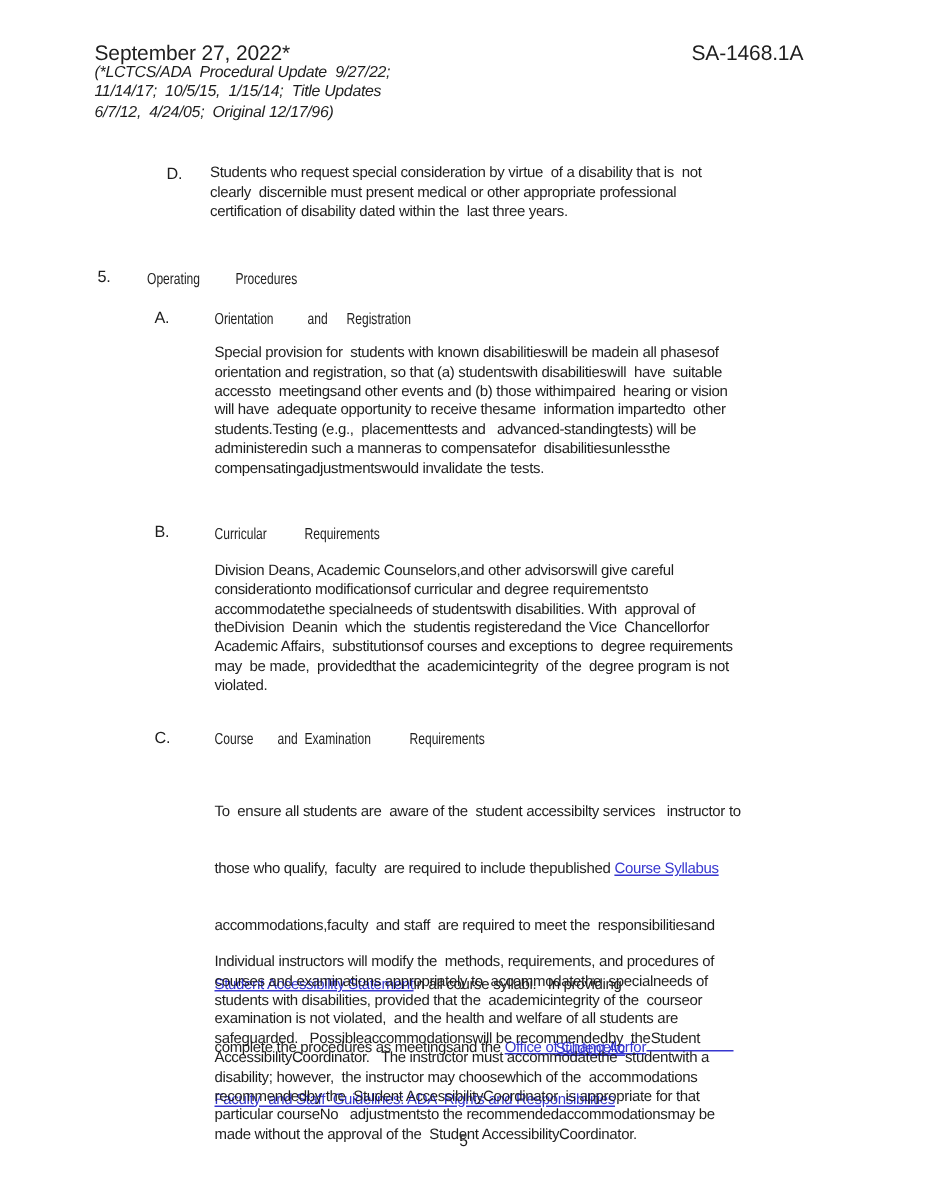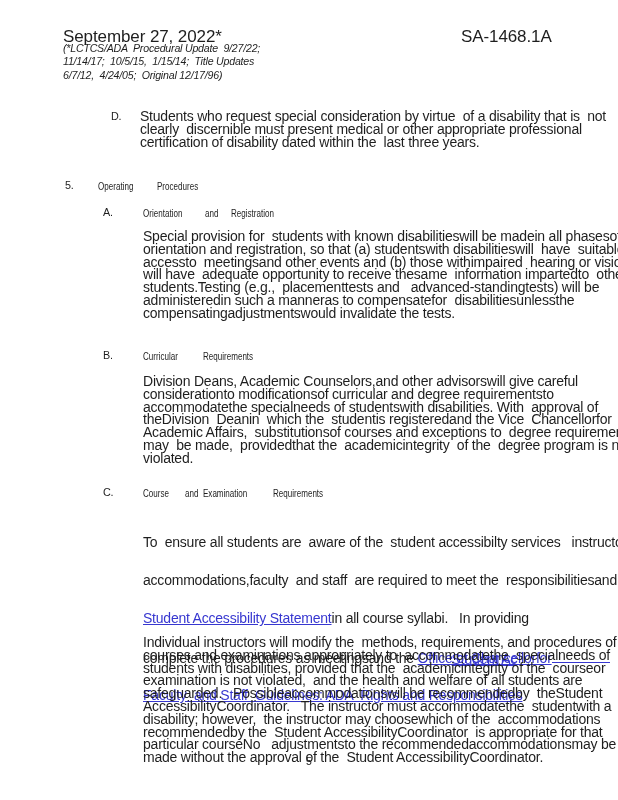--- a/index.html
+++ b/index.html
@@ -3,24 +3,24 @@
 <meta charset="utf-8">
 <style>
   html,body{margin:0;padding:0;background:#ffffff;}
   body{
     width:618px;height:800px;position:relative;overflow:hidden;
     font-family:"Liberation Sans","DejaVu Sans",sans-serif;
     color:#1e1e1e;
   }
   .abs{position:absolute;}
   .body-text{
-    font-size:14px;line-height:12.8px;letter-spacing:-0.22px;
+    font-size:10px;line-height:12.8px;letter-spacing:-0.22px;
     white-space:pre;color:#1e1e1e;
   }
-  .hdr{font-size:17px;letter-spacing:-0.1px;white-space:pre;text-align:center;}
+  .hdr{font-size:14px;letter-spacing:-0.1px;white-space:pre;text-align:center;}
   .italic-block{
     font-size:10.6px;line-height:13.4px;font-style:italic;
     letter-spacing:-0.2px;white-space:pre;
   }
   .item-letter{font-size:10.8px;letter-spacing:-0.2px;}
   .cond{
     font-size:10.6px;letter-spacing:0;white-space:pre;
     transform:scaleX(0.76);transform-origin:0 0;font-weight:500;
   }
   .lines div{height:12.8px;}
@@ -80,20 +80,21 @@
 violated.</div>
 
 <div class="abs item-letter" style="left:103px;top:486px">C.</div>
 <div class="abs cond" style="left:143px;top:487px">Course</div>
 <div class="abs cond" style="left:185px;top:487px">and</div>
 <div class="abs cond" style="left:203px;top:487px">Examination</div>
 <div class="abs cond" style="left:273px;top:487px">Requirements</div>
 
 <div class="abs body-text lines" style="left:143px;top:510px">
   <div>To  ensure all students are  aware of the  student accessibilty services   instructor to</div>
+  <div><span>those who qualify,  faculty  are required to include thepublished </span><span class="doclink">Course Syllabus</span></div>
   <div>accommodations,faculty  and staff  are required to meet the  responsibilitiesand</div>
   <div><span class="doclink">Student Accessibility Statement</span><span>in all course syllabi.   In providing</span></div>
   <div style="position:relative"><span>complete the procedures as meetingsand the </span><span class="overlap-wrap"><span class="doclink">Office of Chancellorfor</span><span class="overlap-top">Student Ac</span></span><span class="trail-underline"></span></div>
   <div><span class="doclink">Faculty  and Staff  Guidelines: ADA  Rights and Responsibilities</span></div>
 </div>
 
 <div class="abs body-text" style="left:143px;top:636px">Individual instructors will modify the  methods, requirements, and procedures of
 courses and examinations appropriately to  accommodatethe  specialneeds of
 students with disabilities, provided that the  academicintegrity of the  courseor
 examination is not violated,  and the health and welfare of all students are

